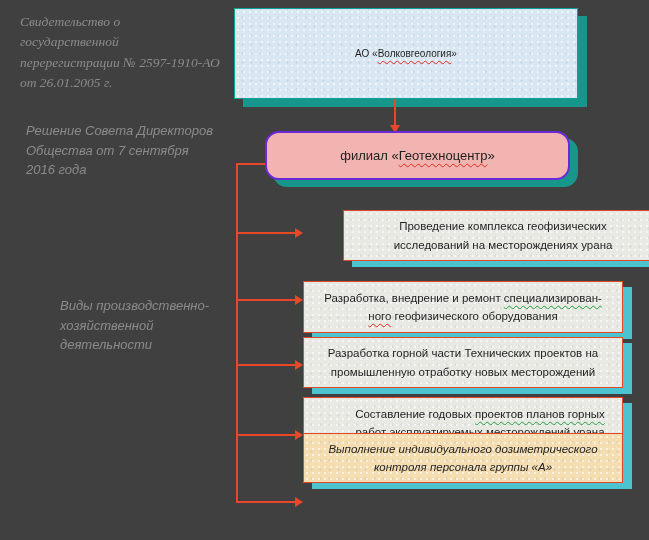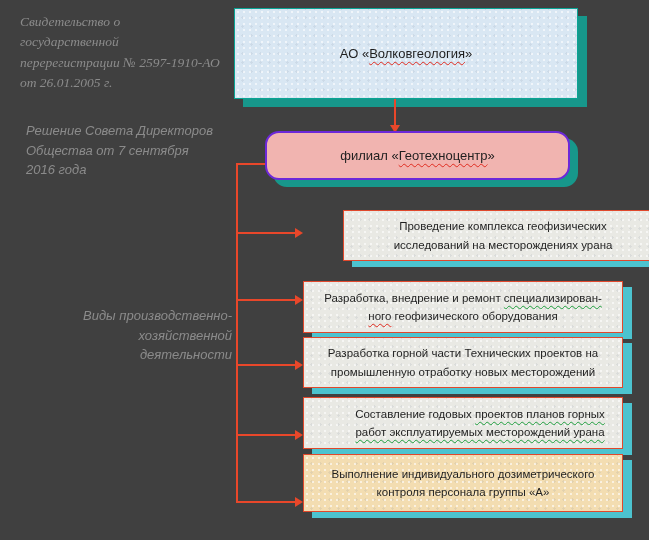--- a/index.html
+++ b/index.html
@@ -8,53 +8,53 @@
     font-family:"Liberation Sans",sans-serif;
   }
   
   .note{
     position:absolute;color:#8b8b8b;font-style:italic;line-height:1.5;
   }
   .note-serif{font-family:"Liberation Serif",serif;font-size:13.5px;}
   .note-sans{font-family:"Liberation Sans",sans-serif;font-size:13px;}
   #note-registration{left:20px;top:12px;width:200px;}
   #note-board{left:26px;top:121px;width:192px;}
-  #note-activities{left:60px;top:306px;width:172px;text-align:right;}
+  #note-activities{left:60px;top:296px;width:172px;}
   #note-license{left:18px;top:430px;width:218px;}
   
   .paper{
     background-image:
       radial-gradient(rgba(255,255,255,.6) 1px, transparent 1.4px),
       radial-gradient(rgba(110,125,150,.12) 1px, transparent 1.4px);
     background-size:6px 6px,9px 9px;
     background-position:0 0,3px 4px;
   }
   
   .box{position:absolute;box-sizing:border-box;display:flex;align-items:center;justify-content:center;text-align:center;color:#1f1f1f;}
   #parent-box{
     left:234px;top:8px;width:344px;height:91px;
     background-color:#d9e7f3;border:1.5px solid #0aa494;
-    box-shadow:9px 8px 0 0 #17978b;font-size:13px;
+    box-shadow:9px 8px 0 0 #17978b;font-size:10px;
   }
   #branch-box{
     left:265px;top:131px;width:305px;height:49px;border-radius:14px;
     background-color:#f1b4b0;border:2px solid #6d28d9;
     box-shadow:8px 7px 0 0 #17978b;font-size:13px;
   }
   .activity{
     left:303px;width:320px;
     background-color:#e9e9e4;border:1.5px solid #e0482c;
     box-shadow:9px 6px 0 0 #4cc3cf;
     font-size:11.5px;line-height:1.6;padding:0 6px;
   }
   #activity-1{top:210px;height:51px;margin-left:40px;}
   #activity-2{top:281px;height:52px;}
   #activity-3{top:337px;height:51px;}
   #activity-4{top:397px;height:52px;padding-left:40px;}
-  #activity-5{top:454px;height:58px;background-color:#f3ddb1;}
+  #activity-5{top:433px;height:50px;background-color:#f3ddb1;font-style:italic;}
   #activity-1 .box-text{max-width:252px;}
   #activity-5 .box-text{max-width:290px;}
   .box-text{display:inline-block;}
   
   .sq-red{
     text-decoration-line:underline;text-decoration-style:wavy;
     text-decoration-color:#e02b20;text-decoration-thickness:1px;text-underline-offset:3px;
   }
   .sq-green{
     text-decoration-line:underline;text-decoration-style:wavy;

